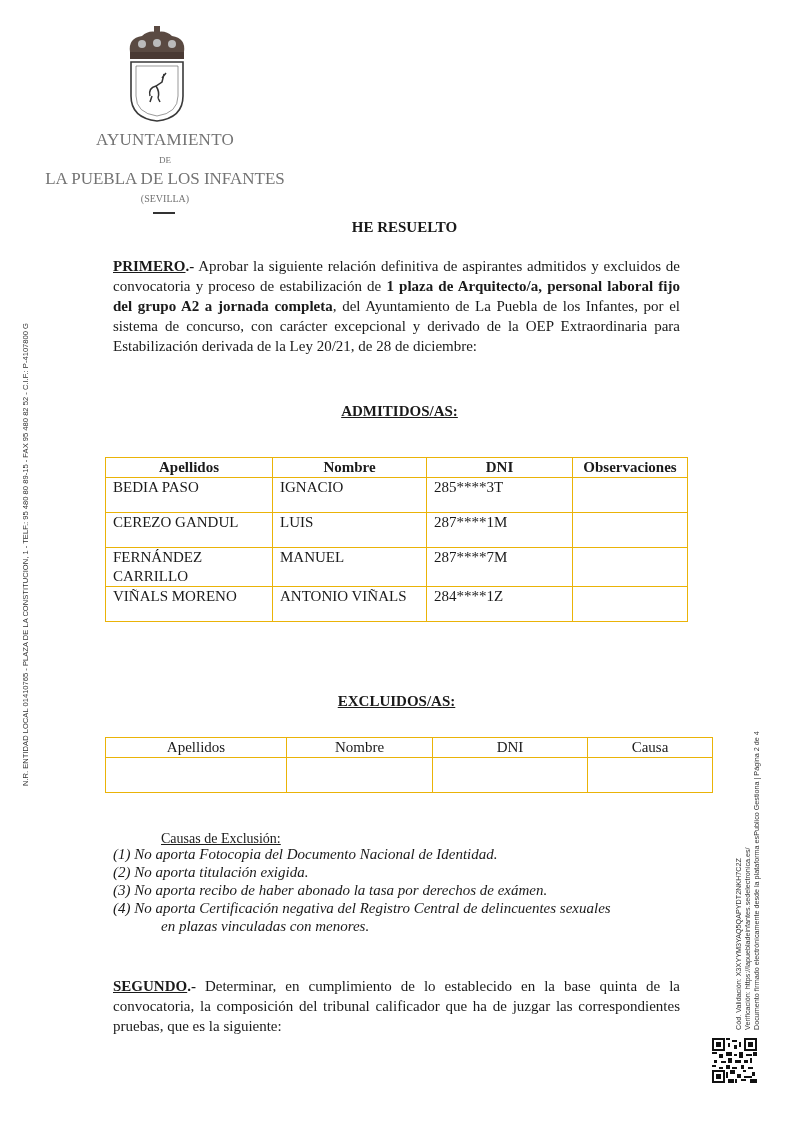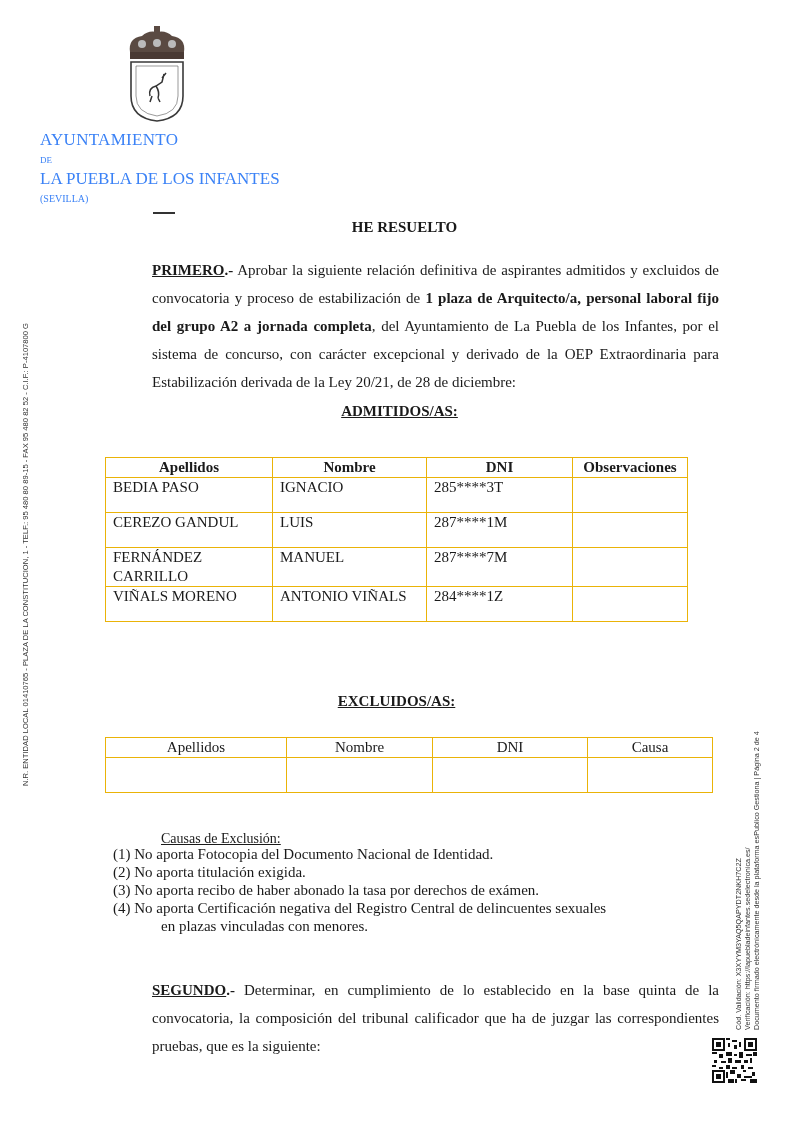--- a/index.html
+++ b/index.html
@@ -1,29 +1,29 @@
 <!DOCTYPE html>
 <html><head>
 <meta charset="utf-8">
 <style>
   html, body { margin:0; padding:0; background:#fff; }
   body { width:793px; height:1122px; position:relative; overflow:hidden;
          font-family:"Liberation Serif", "DejaVu Serif", serif; color:#1a1a1a; }
   .abs { position:absolute; }
   
   #crest { left:124px; top:26px; width:66px; height:96px; }
-  .org { position:absolute; left:40px; width:250px; text-align:left; color:#3b82f6; font-family:"Liberation Serif", serif; }
+  .org { position:absolute; left:40px; width:250px; text-align:center; color:#737373; font-family:"Liberation Serif", serif; }
   #org-l1 { top:130px; font-size:17px; letter-spacing:0.3px; }
   #org-l2 { top:155px; font-size:9px; }
   #org-l3 { top:169px; font-size:17px; }
   #org-l4 { top:193px; font-size:10px; }
   #org-rule { left:153px; top:212px; width:22px; height:2px; background:#333; }
 
   #title { left:8px; width:793px; top:219px; text-align:center; font-weight:bold; font-size:15px; }
-  .para { position:absolute; left:113px; width:567px; font-size:15px; line-height:28px; text-align:justify;margin-left:39px; }
+  .para { position:absolute; left:113px; width:567px; font-size:15px; line-height:20px; text-align:justify; }
   #p1 { top:256px; }
   #p2 { top:976px; }
   .lead { font-weight:bold; text-decoration:underline; }
   .lead-dash { font-weight:bold; }
   b { font-weight:bold; }
 
   .section-title { position:absolute; left:0; width:793px; text-align:center; font-weight:bold; font-size:15px; text-decoration:underline; }
   #adm-title { top:403px; left:3px; }
   #exc-title { top:693px; }
 
@@ -33,21 +33,21 @@
   #adm-table th { font-weight:bold; text-align:center; height:18px; padding:0 3px; }
   #adm-table td { height:34px; }
   #adm-table td.c1 { width:152px; } 
   #adm-table td.c2 { width:139px; }
   #adm-table td.c3 { width:131px; }
   #exc-table { left:105px; top:737px; width:608px; }
   #exc-table th { font-weight:normal; text-align:center; height:18px; }
   #exc-table td { height:34px; }
 
   #causes-title { left:161px; top:831px; font-size:14px; font-weight:normal; text-decoration:underline; }
-  #causes { left:113px; top:845px; font-size:15px; line-height:18px; }
+  #causes { left:113px; top:845px; font-size:15px; line-height:18px;font-style:italic; }
   #causes div { white-space:nowrap; }
   #causes .cont { padding-left:48px; }
 
   .vert { position:absolute; white-space:nowrap; font-family:"Liberation Sans", sans-serif; color:#333;
           transform-origin:0 0; transform:rotate(-90deg); }
   #left-margin { left:21px; top:786px; font-size:7.6px; }
   #right-1 { left:734px; top:1030px; font-size:7.2px; }
   #right-2 { left:743px; top:1030px; font-size:7.2px; }
   #right-3 { left:752px; top:1030px; font-size:7.2px; }
   #qr { left:712px; top:1038px; width:45px; height:45px; }

